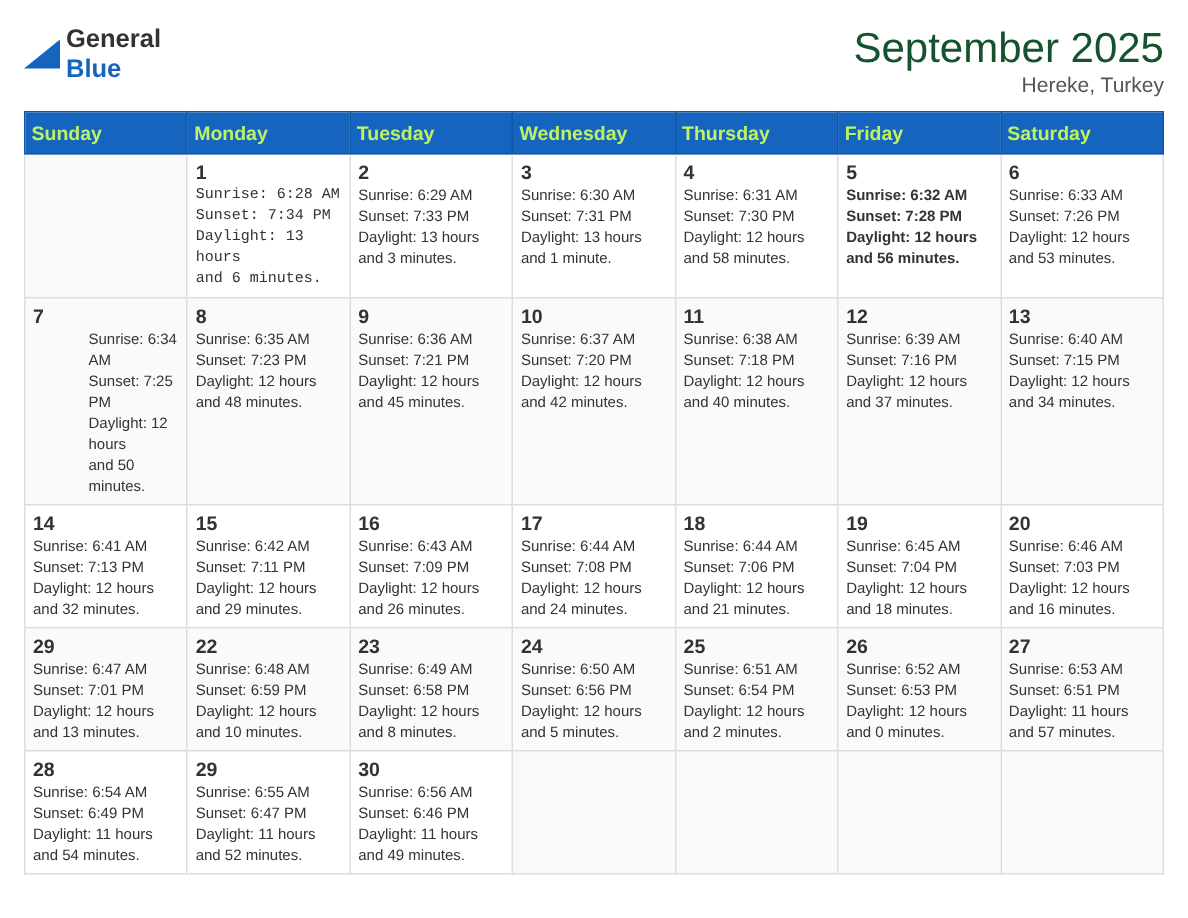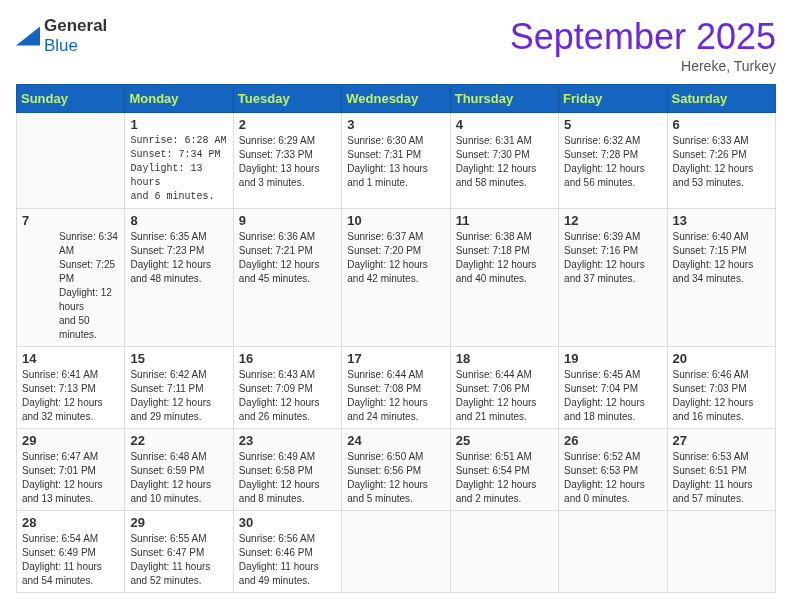--- a/index.html
+++ b/index.html
@@ -22,22 +22,22 @@
       gap: 4px;
     }
     .logo-icon {
       width: 24px;
       height: 20px;
     }
     .title-block {
       text-align: right;
     }
     .month-title {
-      font-size: 36px;
-      color: #6d28d9;
+      font-size: 28px;
+      color: #14532d;
       font-weight: normal;
     }
     .location {
       font-size: 14px;
       color: #555;
     }
     .calendar {
       width: 100%;
       border-collapse: collapse;
       border: 1px solid #ccc;
@@ -84,21 +84,21 @@
 </head>
 <body>
 
 <div class="header">
   <div class="logo">
     <svg class="logo-icon" viewBox="0 0 30 24" xmlns="http://www.w3.org/2000/svg">
       <polygon points="0,24 30,0 30,24" fill="#1565C0"></polygon>
     </svg>
     <div>
       <span style="font-size:17px;font-weight:bold;color:#333;">General</span><br>
-      <span style="font-size:17px;font-weight:normal;color:#1565C0;">Blue</span>
+      <span style="font-size:17px;font-weight:bold;color:#1565C0;">Blue</span>
     </div>
   </div>
   <div class="title-block">
     <div class="month-title">September 2025</div>
     <div class="location">Hereke, Turkey</div>
   </div>
 </div>
 
 <table class="calendar">
   <thead>
@@ -138,21 +138,21 @@
         </td>
         <td>
           <span class="day-number">4</span>
           <div class="day-info" style="white-space: pre-line;">Sunrise: 6:31 AM
 Sunset: 7:30 PM
 Daylight: 12 hours
 and 58 minutes.</div>
         </td>
         <td>
           <span class="day-number">5</span>
-          <div class="day-info" style="white-space: pre-line;">Sunrise: 6:32 AM
+          <div class="day-info" style="white-space: pre-line; font-weight: bold;">Sunrise: 6:32 AM
 Sunset: 7:28 PM
 Daylight: 12 hours
 and 56 minutes.</div>
         </td>
         <td>
           <span class="day-number">6</span>
           <div class="day-info" style="white-space: pre-line;">Sunrise: 6:33 AM
 Sunset: 7:26 PM
 Daylight: 12 hours
 and 53 minutes.</div>

